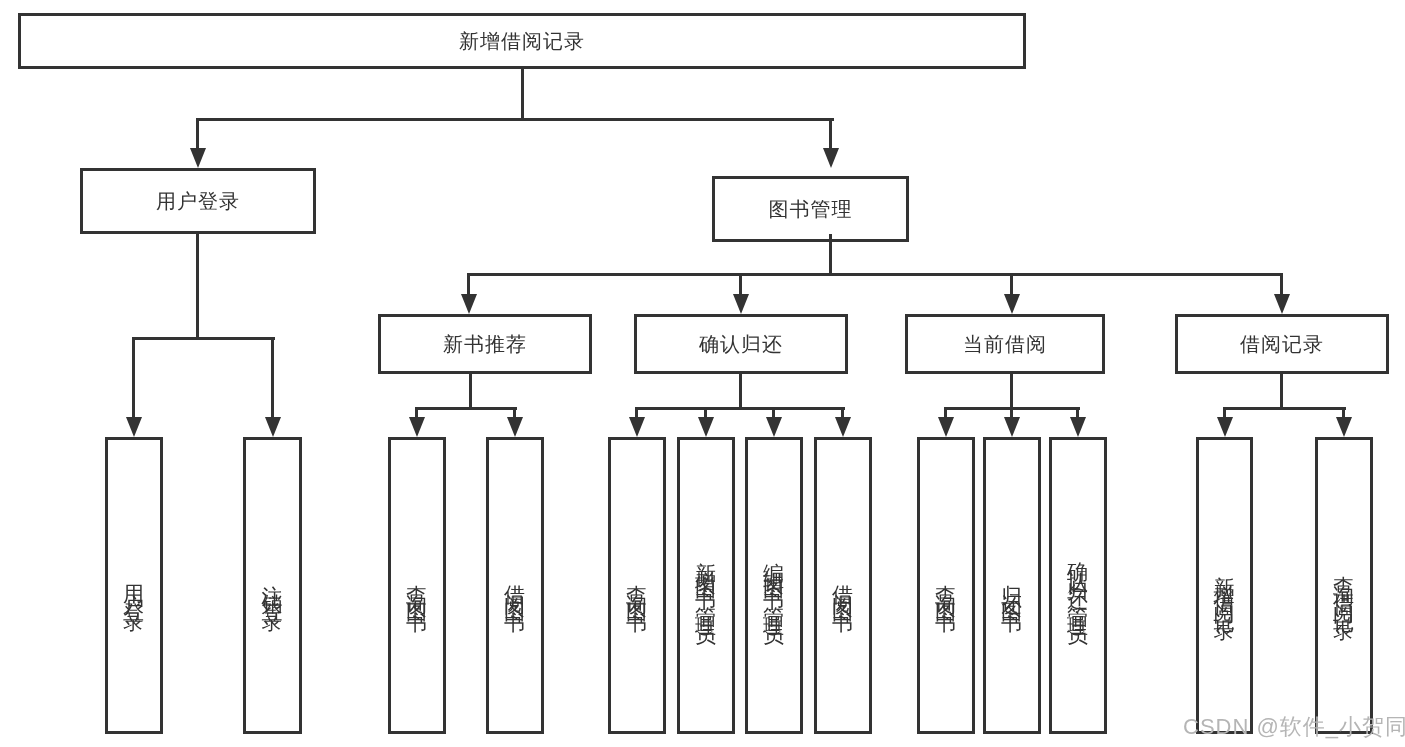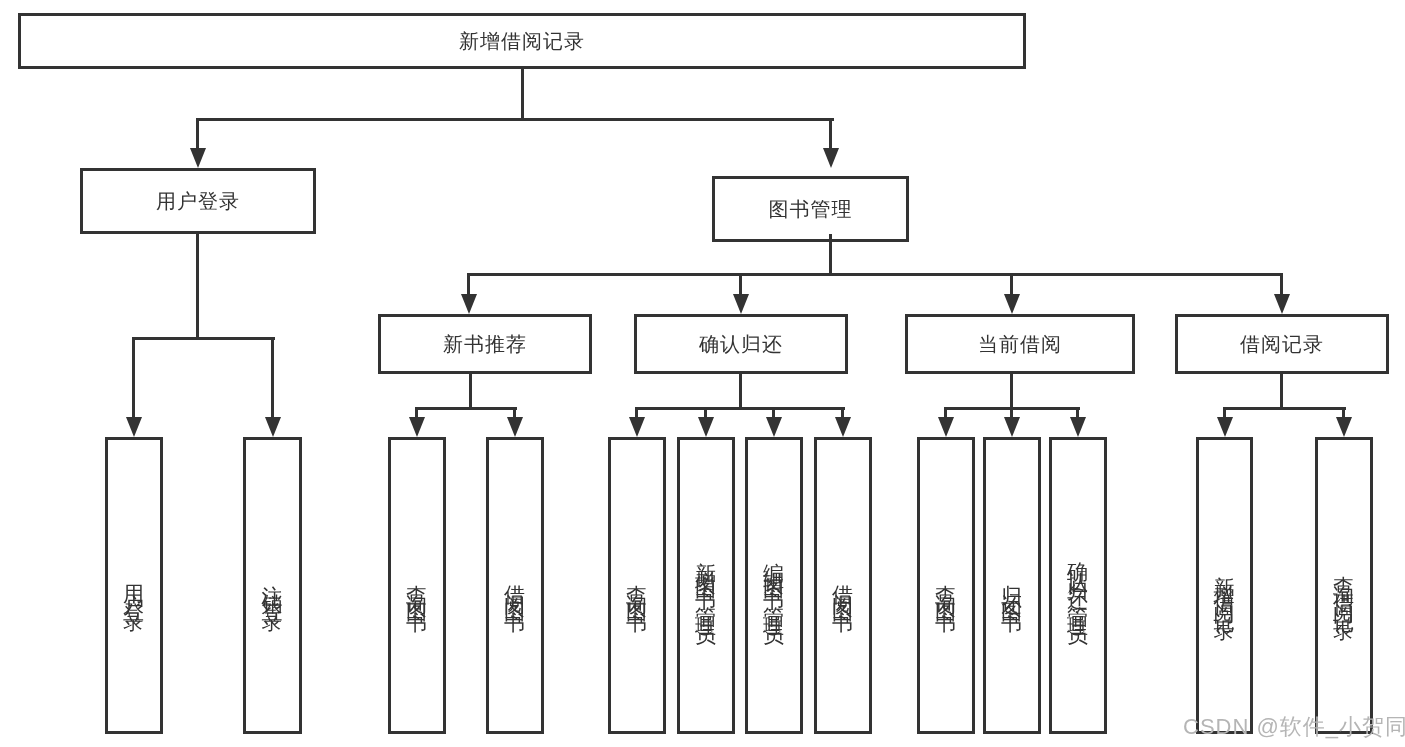--- a/index.html
+++ b/index.html
@@ -88,21 +88,21 @@
   <div class="ahead" style="left:461px; top:294px;"></div>
   <div class="ashaft" style="left:739px; top:273px; height:21px;"></div>
   <div class="ahead" style="left:733px; top:294px;"></div>
   <div class="ashaft" style="left:1010px; top:273px; height:21px;"></div>
   <div class="ahead" style="left:1004px; top:294px;"></div>
   <div class="ashaft" style="left:1280px; top:273px; height:21px;"></div>
   <div class="ahead" style="left:1274px; top:294px;"></div>
 
   <div class="node h" style="left:364px; top:314px; width:214px; height:60px;margin-left:14px;">新书推荐</div>
   <div class="node h" style="left:634px; top:314px; width:214px; height:60px;">确认归还</div>
-  <div class="node h" style="left:905px; top:314px; width:230px; height:60px;">当前借阅</div>
+  <div class="node h" style="left:905px; top:314px; width:200px; height:60px;">当前借阅</div>
   <div class="node h" style="left:1175px; top:314px; width:214px; height:60px;">借阅记录</div>
 
   <div class="vline" style="left:469px; top:374px; height:33px;"></div>
   <div class="hline" style="left:415px; top:407px; width:102px;"></div>
   <div class="ashaft" style="left:415px; top:407px; height:10px;"></div>
   <div class="ahead" style="left:409px; top:417px;"></div>
   <div class="ashaft" style="left:513px; top:407px; height:10px;"></div>
   <div class="ahead" style="left:507px; top:417px;"></div>
 
   <div class="vline" style="left:739px; top:374px; height:33px;"></div>

